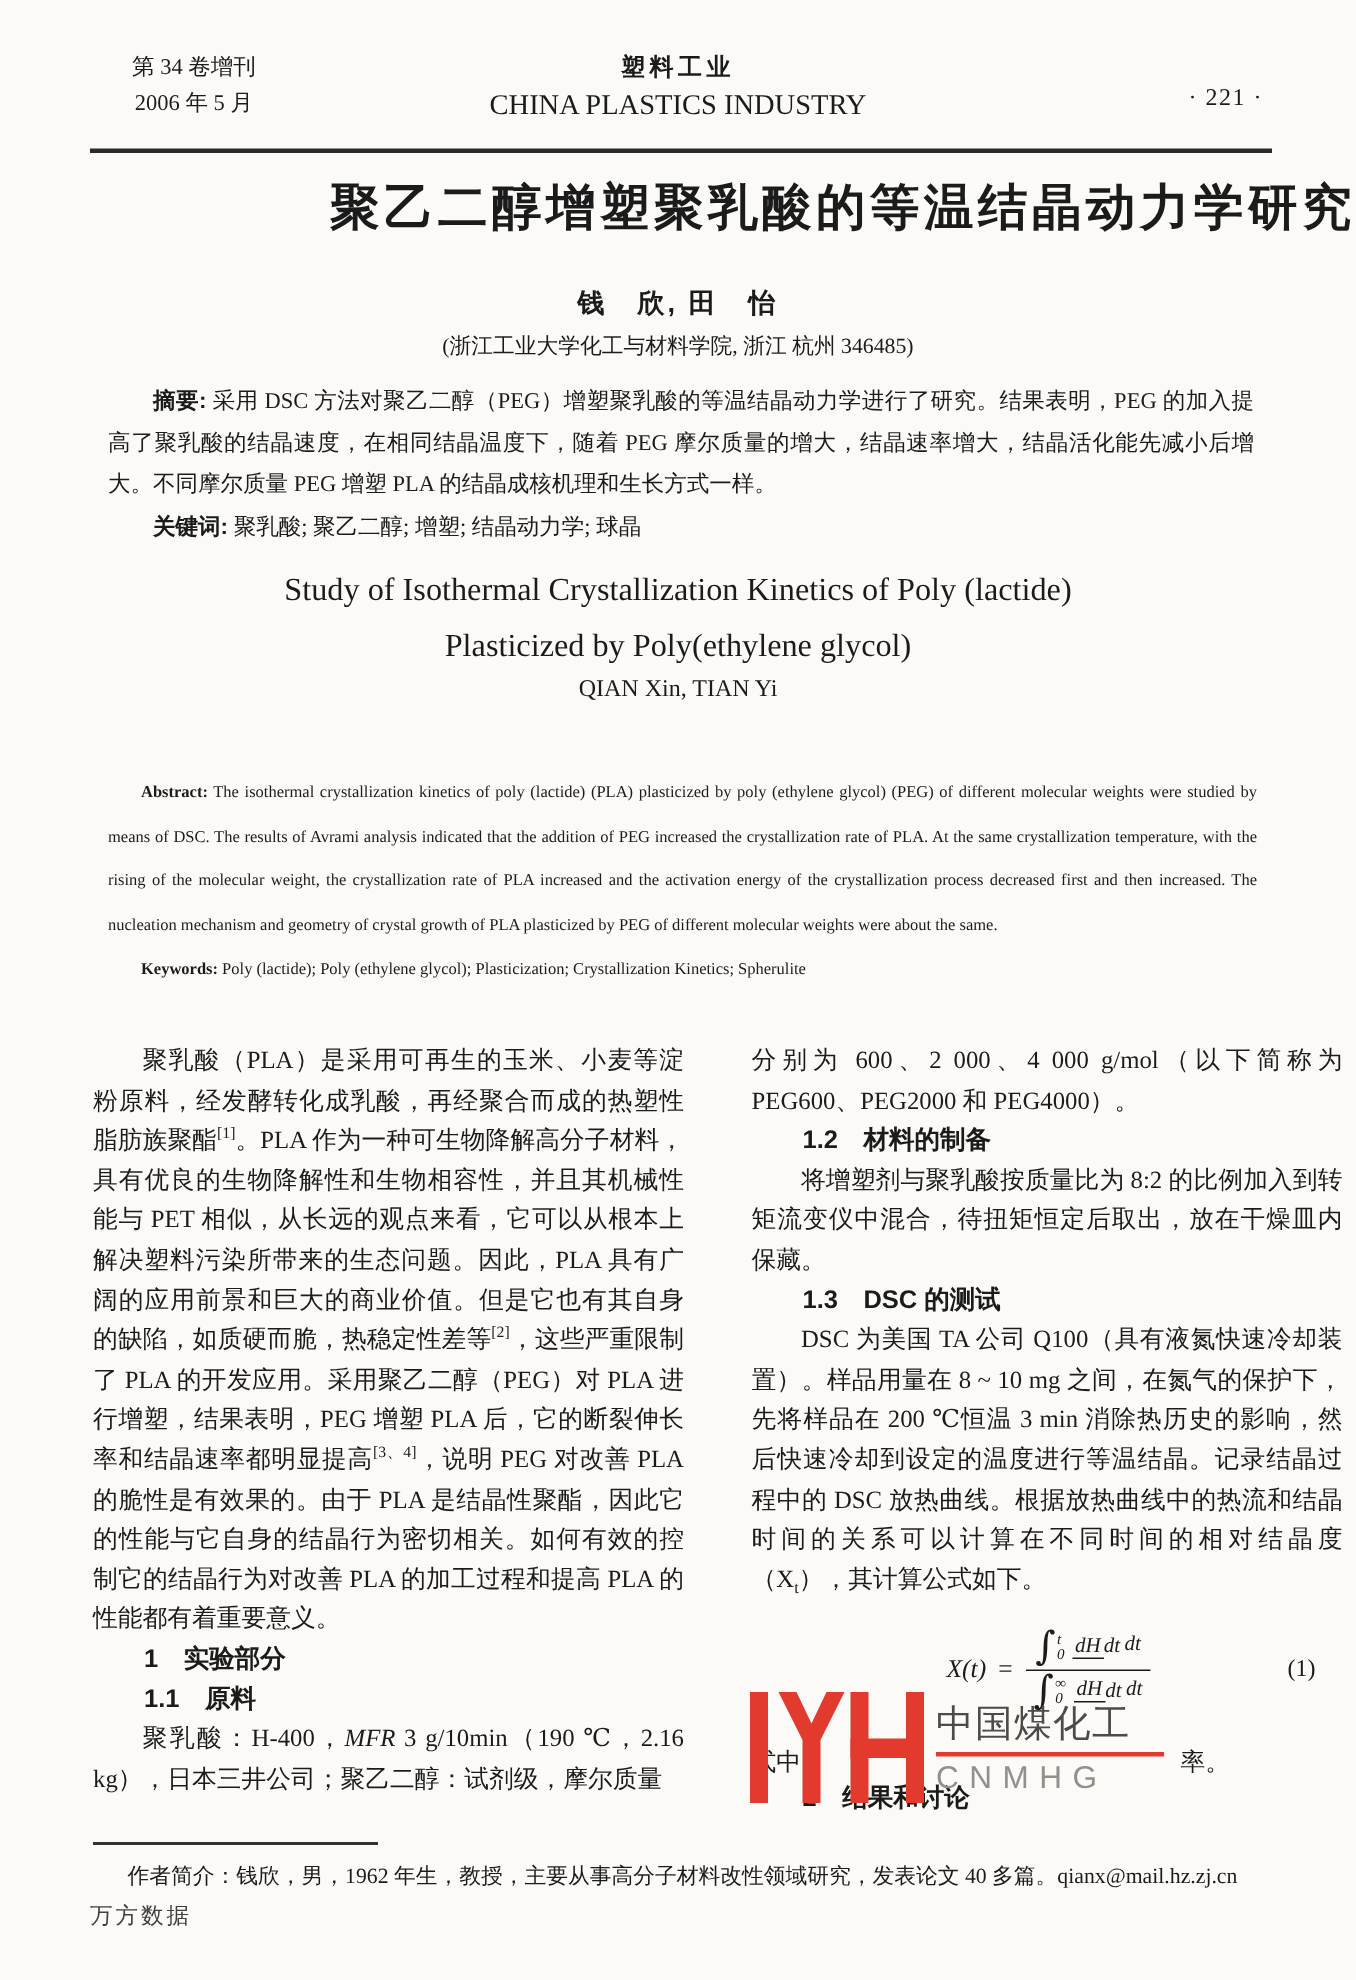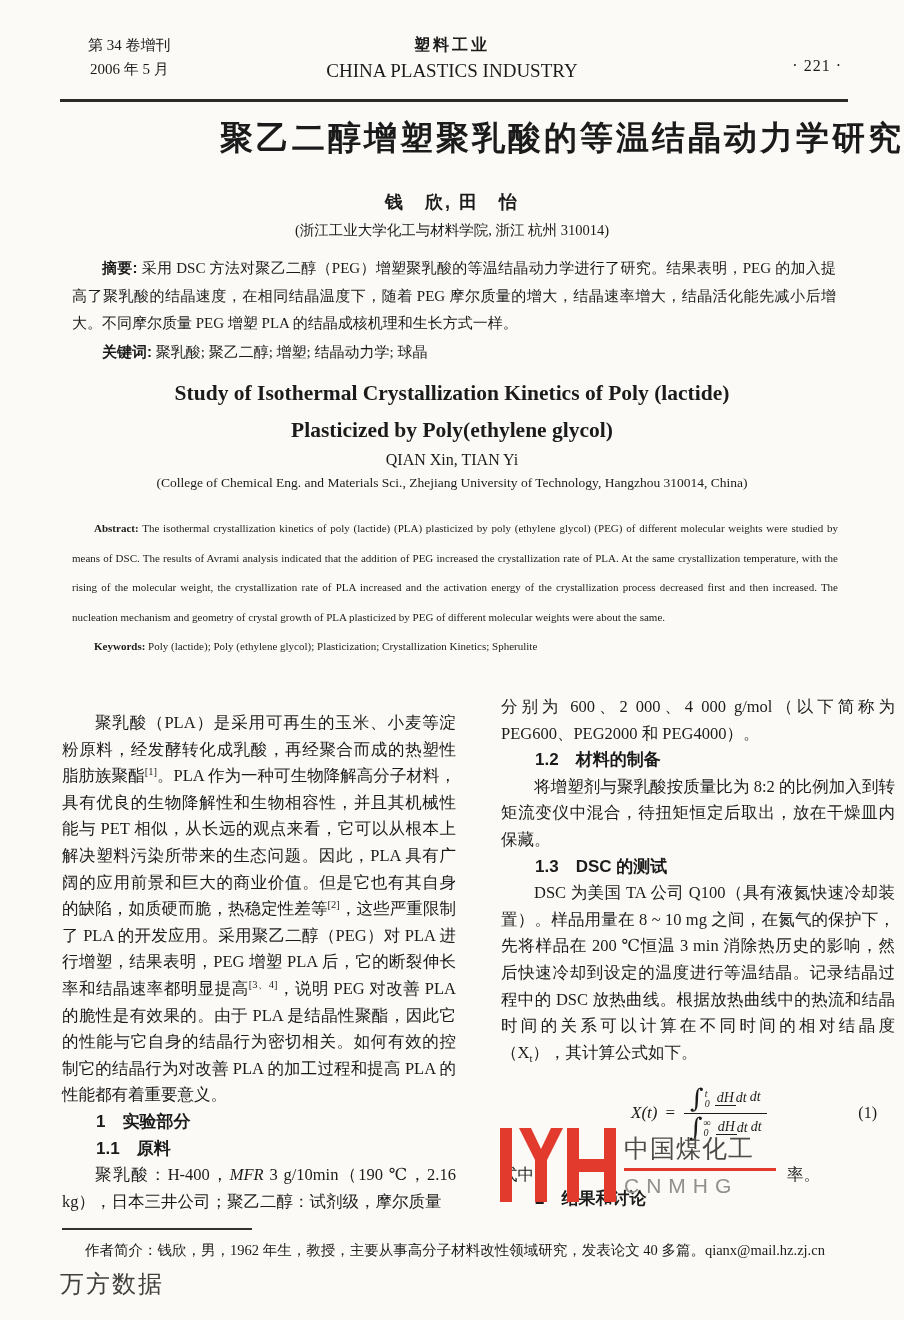--- a/index.html
+++ b/index.html
@@ -28,31 +28,31 @@
     font-size:18px;font-weight:bold;letter-spacing:2px;
     font-family:"Liberation Sans",sans-serif;}
   .affil-cn{position:absolute;left:0;top:221px;width:100%;text-align:center;font-size:14.5px;}
   
   .abs-cn{position:absolute;left:72px;top:254px;width:764px;
     font-size:15px;line-height:27.5px;text-align:justify;}
   .abs-cn p{margin:0;text-indent:2em;}
   .lbl{font-family:"Liberation Sans",sans-serif;font-weight:bold;}
   
   .title-en{position:absolute;left:0;width:100%;text-align:center;
-    font-size:21.5px;font-weight:bold;font-family:"Liberation Serif",serif;}
+    font-size:21.5px;font-weight:normal;font-family:"Liberation Serif",serif;}
   .t-en1{top:381px;} .t-en2{top:418px;}
   .authors-en{position:absolute;left:0;top:451px;width:100%;text-align:center;font-size:16px;}
   .affil-en{position:absolute;left:0;top:475px;width:100%;text-align:center;font-size:13.5px;}
   .abs-en{position:absolute;left:72px;top:514px;width:766px;
     font-size:11px;line-height:29.5px;text-align:justify;}
   .abs-en p{margin:0;text-indent:2em;}
   
   .col{position:absolute;top:694px;width:394px;
     font-size:16.5px;line-height:26.6px;text-align:justify;}
-  .col-l{left:62px;margin-top:16px;} .col-r{left:460px;margin-left:41px;}
+  .col-l{left:62px;} .col-r{left:460px;margin-left:41px;}
   .col p{margin:0;text-indent:2em;}
   .col p.noindent{text-indent:0;}
   .sec-h{font-family:"Liberation Sans",sans-serif;font-weight:bold;
     font-size:17px;text-indent:0;margin:3px 0 3px 0;text-align:left;}
   sup{font-size:10.5px;line-height:0;} sub{font-size:11px;line-height:0;}
   .mfr{font-style:italic;}
   
   .equation{display:flex;align-items:center;margin:10px 0 6px 0;height:74px;}
   .eq-lhs{margin-left:130px;font-style:italic;font-size:17px;}
   .eq-eq{margin:0 8px;font-size:17px;}
@@ -79,51 +79,50 @@
   .wm-cn{font-family:"Liberation Sans","DejaVu Sans",sans-serif;
     font-size:25px;color:#4c4b47;letter-spacing:1px;white-space:nowrap;}
   .wm-bar{margin-top:3px;width:152px;height:3px;}
   .wm-en{margin-top:3px;font-family:"Liberation Sans",sans-serif;
     font-size:21px;color:#91908c;letter-spacing:7px;}
   
   .foot-rule{position:absolute;left:62px;top:1228px;width:190px;height:1.5px;background:#33322f;}
   .bio{position:absolute;left:85px;top:1241px;width:770px;font-size:14.5px;white-space:nowrap;}
   .wanfang{position:absolute;left:60px;top:1268px;
     font-family:"Liberation Sans","DejaVu Sans",sans-serif;
-    font-size:24px;color:#403f3d;letter-spacing:2px;}
+    font-size:15px;color:#403f3d;letter-spacing:2px;}
 </style>
 </head>
 <body>
 
 <div class="page">
 
   <div class="hdr-left">
     <div>第 34 卷增刊</div>
     <div>2006 年 5 月</div>
   </div>
   <div class="hdr-center">
     <div class="cn">塑料工业</div>
     <div class="en">CHINA PLASTICS INDUSTRY</div>
   </div>
   <div class="hdr-page">· 221 ·</div>
   <div class="hdr-rule"></div>
 
   <div class="title-cn">聚乙二醇增塑聚乳酸的等温结晶动力学研究</div>
   <div class="authors-cn">钱　欣, 田　怡</div>
-  <div class="affil-cn">(浙江工业大学化工与材料学院, 浙江 杭州 310014)</div>
+  <div class="affil-cn">(浙江工业大学化工与材料学院, 浙江 杭州 346485)</div>
 
   <div class="abs-cn">
     <p><span class="lbl">摘要:</span><span> 采用 DSC 方法对聚乙二醇（PEG）增塑聚乳酸的等温结晶动力学进行了研究。结果表明，PEG 的加入提高了聚乳酸的结晶速度，在相同结晶温度下，随着 PEG 摩尔质量的增大，结晶速率增大，结晶活化能先减小后增大。不同摩尔质量 PEG 增塑 PLA 的结晶成核机理和生长方式一样。</span></p>
     <p><span class="lbl">关键词:</span><span> 聚乳酸; 聚乙二醇; 增塑; 结晶动力学; 球晶</span></p>
   </div>
 
   <div class="title-en t-en1">Study of Isothermal Crystallization Kinetics of Poly (lactide)</div>
   <div class="title-en t-en2">Plasticized by Poly(ethylene glycol)</div>
   <div class="authors-en">QIAN Xin,  TIAN Yi</div>
-  <div class="affil-en">(College of Chemical Eng. and Materials Sci., Zhejiang University of Technology,  Hangzhou 310014,  China)</div>
 
   <div class="abs-en">
     <p><b>Abstract:</b><span> The isothermal crystallization kinetics of poly (lactide) (PLA) plasticized by poly (ethylene glycol) (PEG) of different molecular weights were studied by means of DSC. The results of Avrami analysis indicated that the addition of PEG increased the crystallization rate of PLA. At the same crystallization temperature, with the rising of the molecular weight, the crystallization rate of PLA increased and the activation energy of the crystallization process decreased first and then increased. The nucleation mechanism and geometry of crystal growth of PLA plasticized by PEG of different molecular weights were about the same.</span></p>
     <p><b>Keywords:</b><span> Poly (lactide);  Poly (ethylene glycol);  Plasticization;  Crystallization Kinetics;  Spherulite</span></p>
   </div>
 
   <div class="col col-l">
     <p><span>聚乳酸（PLA）是采用可再生的玉米、小麦等淀粉原料，经发酵转化成乳酸，再经聚合而成的热塑性脂肪族聚酯</span><sup>[1]</sup><span>。PLA 作为一种可生物降解高分子材料，具有优良的生物降解性和生物相容性，并且其机械性能与 PET 相似，从长远的观点来看，它可以从根本上解决塑料污染所带来的生态问题。因此，PLA 具有广阔的应用前景和巨大的商业价值。但是它也有其自身的缺陷，如质硬而脆，热稳定性差等</span><sup>[2]</sup><span>，这些严重限制了 PLA 的开发应用。采用聚乙二醇（PEG）对 PLA 进行增塑，结果表明，PEG 增塑 PLA 后，它的断裂伸长率和结晶速率都明显提高</span><sup>[3、4]</sup><span>，说明 PEG 对改善 PLA 的脆性是有效果的。由于 PLA 是结晶性聚酯，因此它的性能与它自身的结晶行为密切相关。如何有效的控制它的结晶行为对改善 PLA 的加工过程和提高 PLA 的性能都有着重要意义。</span></p>
     <p class="sec-h">1　实验部分</p>
     <p class="sec-h">1.1　原料</p>

